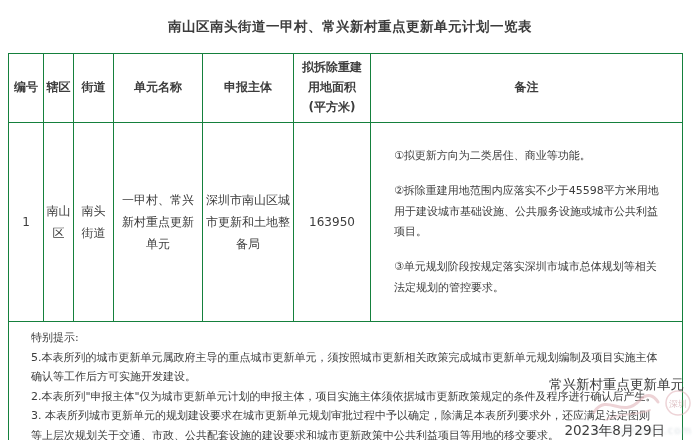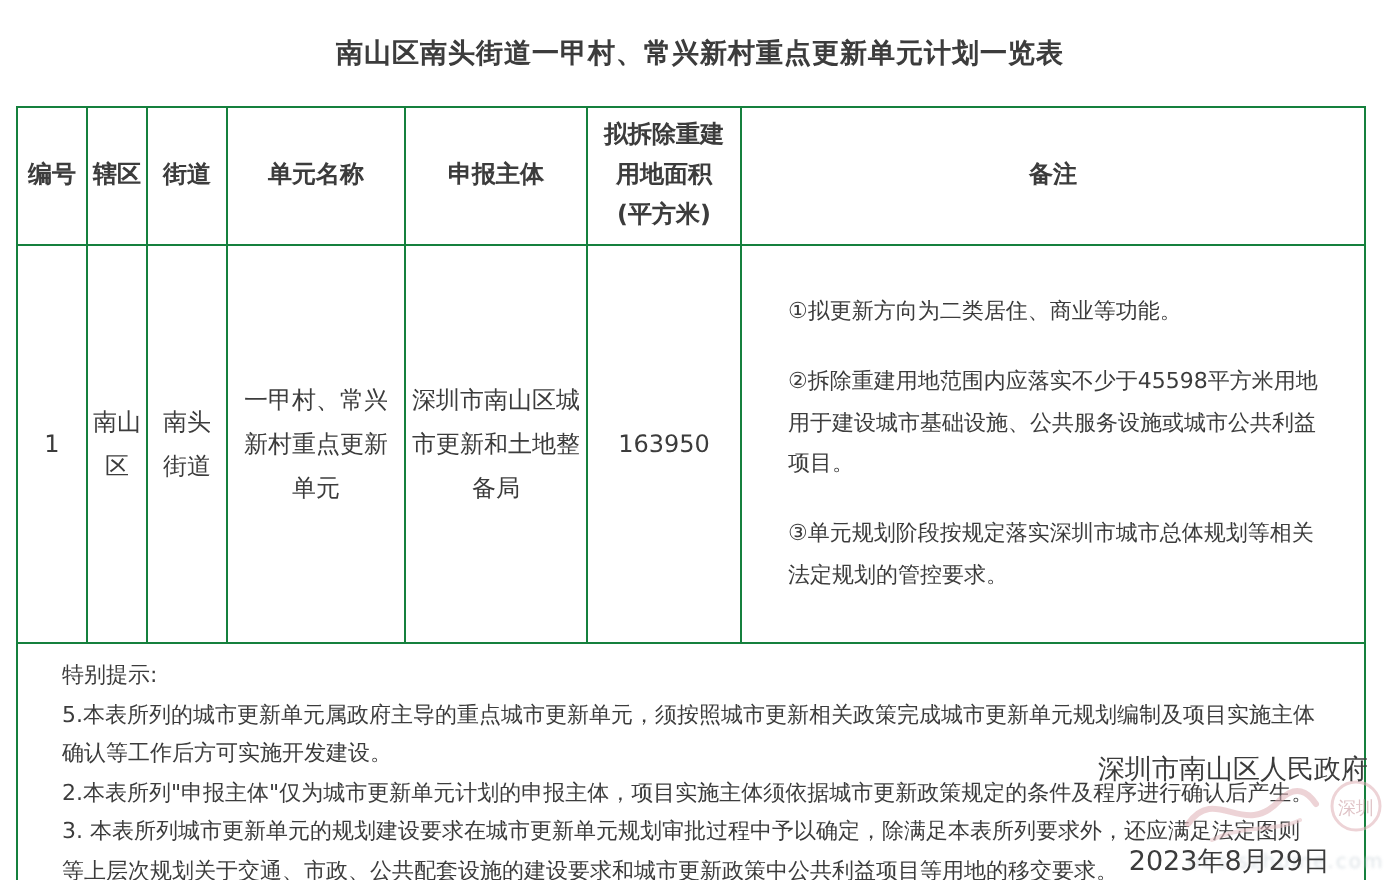--- a/index.html
+++ b/index.html
@@ -98,21 +98,21 @@
       <td class="notes-cell" colspan="7">
         <p>特别提示:</p>
         <p>5.本表所列的城市更新单元属政府主导的重点城市更新单元，须按照城市更新相关政策完成城市更新单元规划编制及项目实施主体确认等工作后方可实施开发建设。</p>
         <p>2.本表所列"申报主体"仅为城市更新单元计划的申报主体，项目实施主体须依据城市更新政策规定的条件及程序进行确认后产生。</p>
         <p>3. 本表所列城市更新单元的规划建设要求在城市更新单元规划审批过程中予以确定，除满足本表所列要求外，还应满足法定图则等上层次规划关于交通、市政、公共配套设施的建设要求和城市更新政策中公共利益项目等用地的移交要求。</p>
       </td>
     </tr>
   </tbody>
 </table>
 
-<div class="footer-issuer">深圳市南山区人民政府</div>
+<div class="footer-issuer">常兴新村重点更新单元</div>
 <div class="footer-date">2023年8月29日</div>
 
 <div class="watermark">
   <svg width="110" height="54" viewBox="0 0 110 54">
     <path d="M6,26 C 20,6 34,34 52,14 C 60,6 66,10 70,16" stroke="#dfb0b6" stroke-width="3" fill="none" stroke-linecap="round"></path>
     <path d="M18,34 C 34,26 50,30 62,24" stroke="#e7c2c6" stroke-width="2" fill="none" stroke-linecap="round"></path>
     <circle cx="90" cy="17" r="12" stroke="#dfb0b6" stroke-width="1.5" fill="none"></circle>
     <text x="90" y="21" font-size="9" fill="#c59298" text-anchor="middle">深圳</text>
     <text class="wm-gray-text" x="55" y="48" font-size="10" fill="#c3cdd4" text-anchor="middle" letter-spacing="1">bbs.szhome.com</text>
   </svg>

